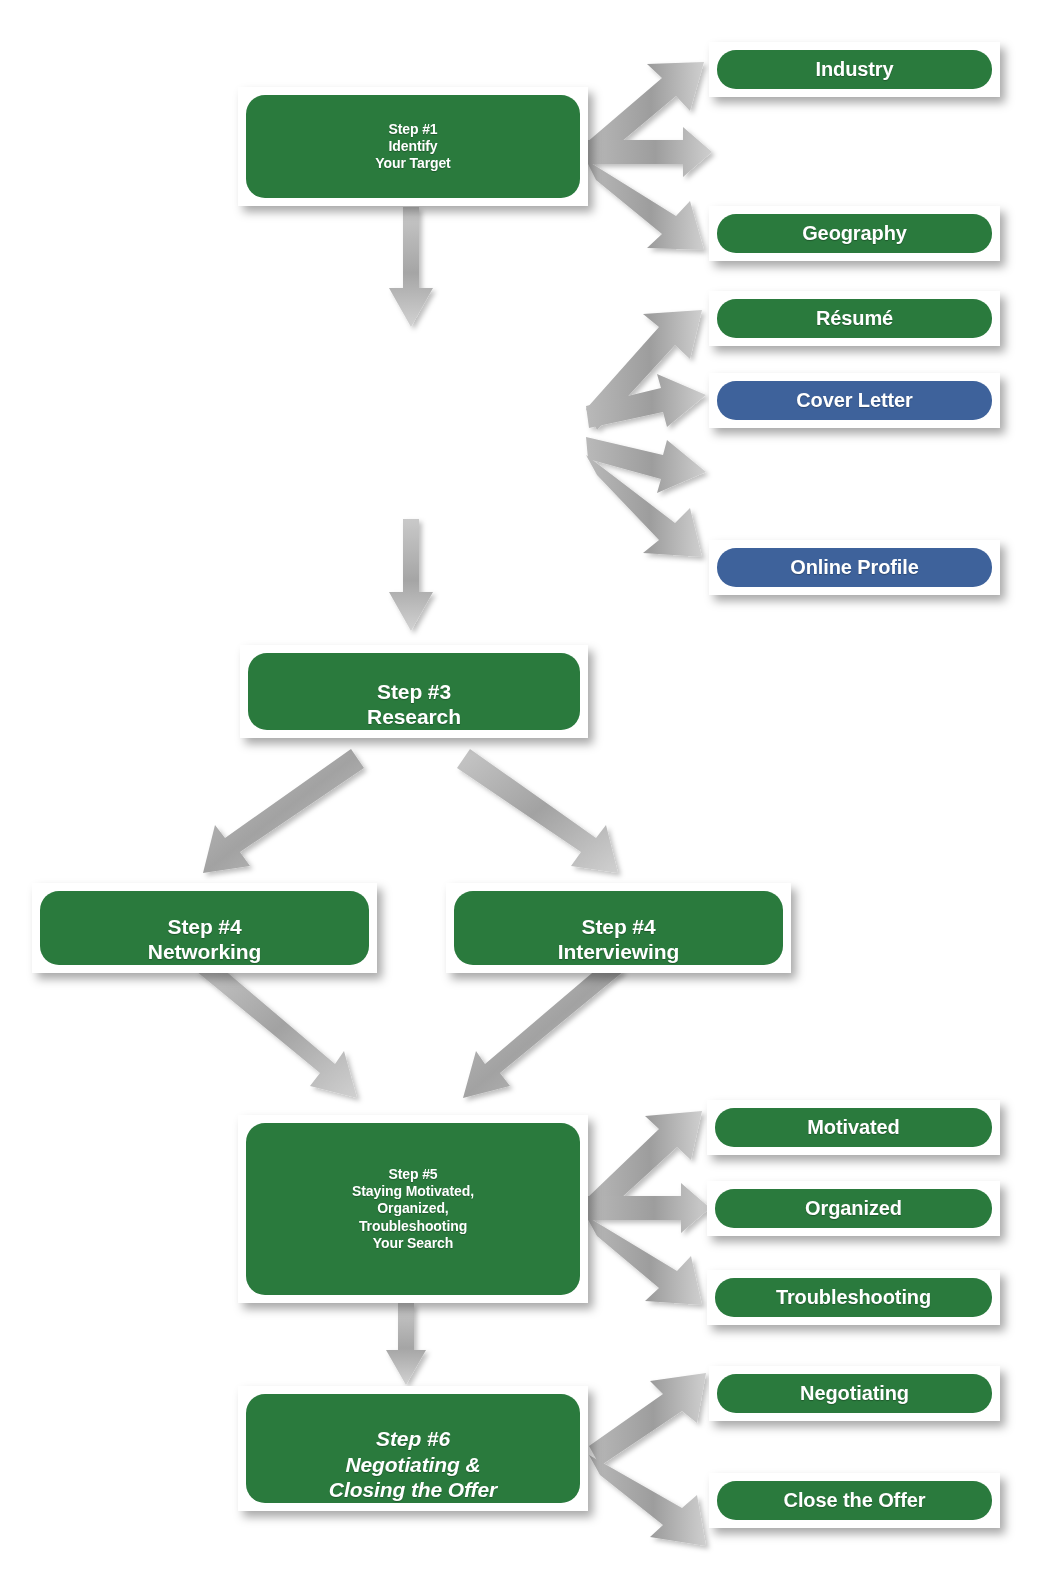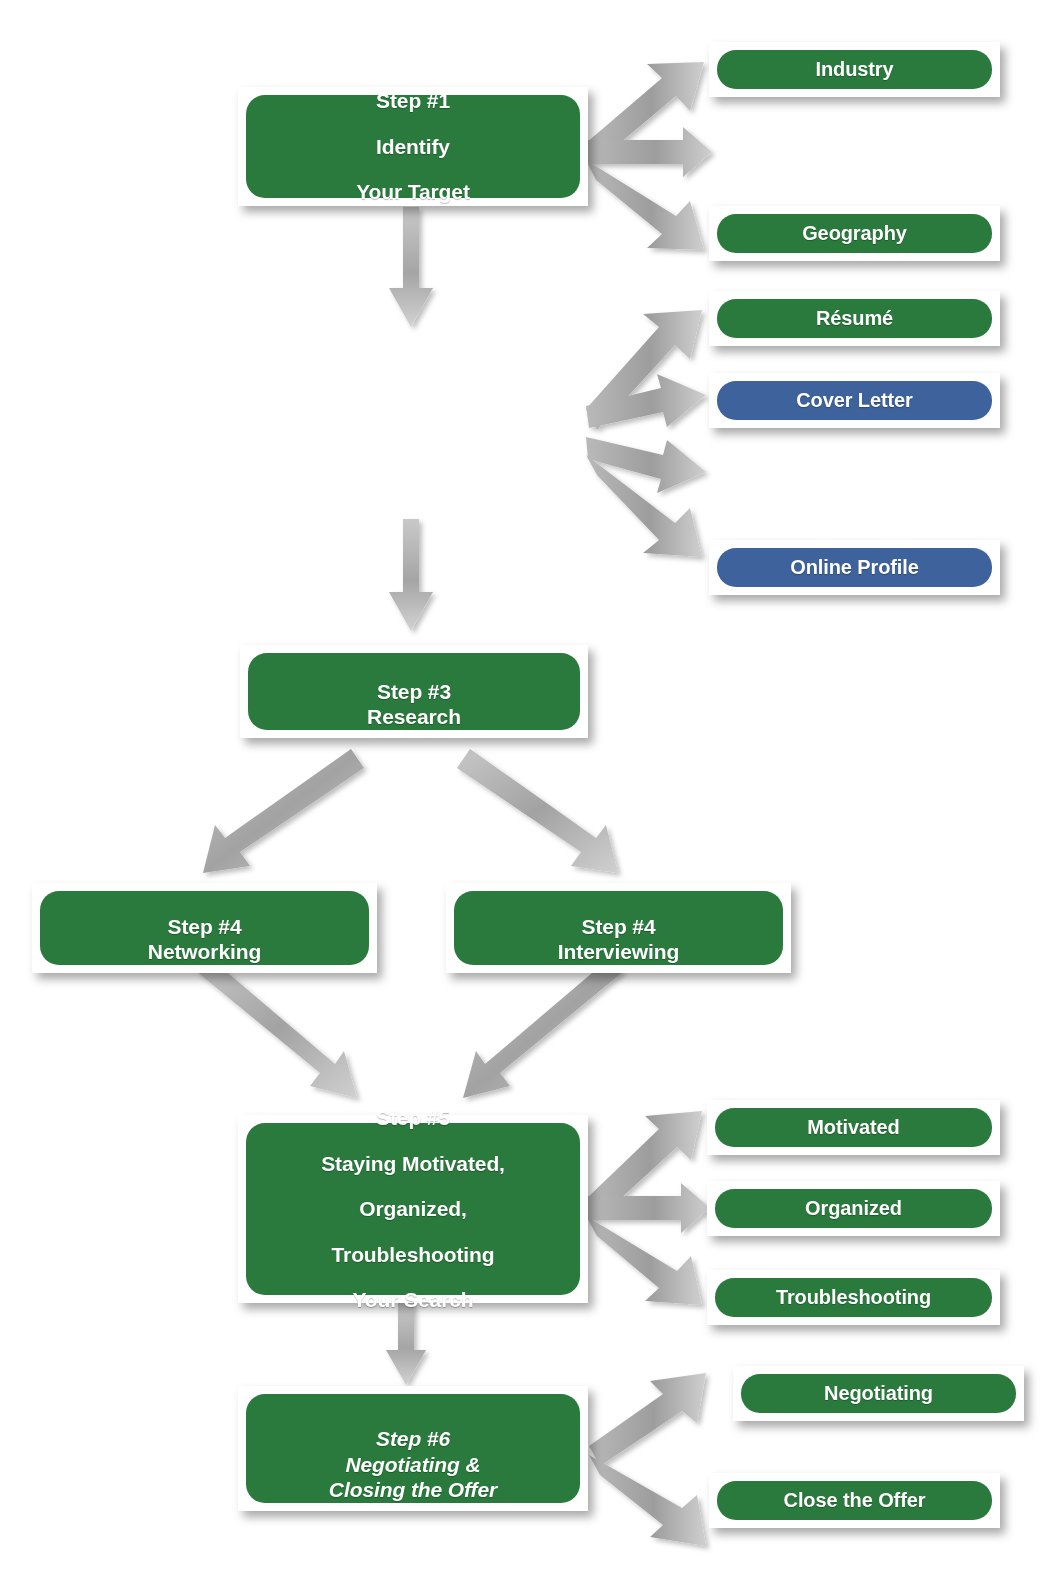--- a/index.html
+++ b/index.html
@@ -41,21 +41,21 @@
     line-height: 1.22;
     letter-spacing: -0.1px;
     text-shadow: 0 1px 1px rgba(0,0,0,0.28);
     border-radius: 19px;
   }
   .green .fill { background: #2a7a3d; }
   .blue  .fill { background: #3e629b; }
 
   .node .fill .line { display: block; white-space: nowrap; }
 
-  .big   .fill { font-size: 21px; gap: 20px; }
+  .big   .fill { font-size: 14px; }
   .mid   .fill { font-size: 21px; justify-content: flex-end; }
   .small .fill { font-size: 20px; }
 
   
   #arrows {
     position: absolute;
     left: 0; top: 0;
     width: 1045px;
     height: 1575px;
     z-index: 2;
@@ -214,21 +214,21 @@
   </div>
 
   <div class="node green mid" style="left:238px; top:1386px; width:350px; height:125px;font-style:italic;">
     <div class="fill">
       <span class="line">Step #6</span>
       <span class="line">Negotiating &amp;</span>
       <span class="line">Closing the Offer</span>
     </div>
   </div>
 
-  <div class="node green small" style="left:709px; top:1366px; width:291px; height:55px;margin-left:24px;">
+  <div class="node green small" style="left:709px; top:1366px; width:291px; height:55px;">
     <div class="fill">
       <span class="line">Negotiating</span>
     </div>
   </div>
 
   <div class="node green small" style="left:709px; top:1473px; width:291px; height:55px;">
     <div class="fill">
       <span class="line">Close the Offer</span>
     </div>
   </div>

